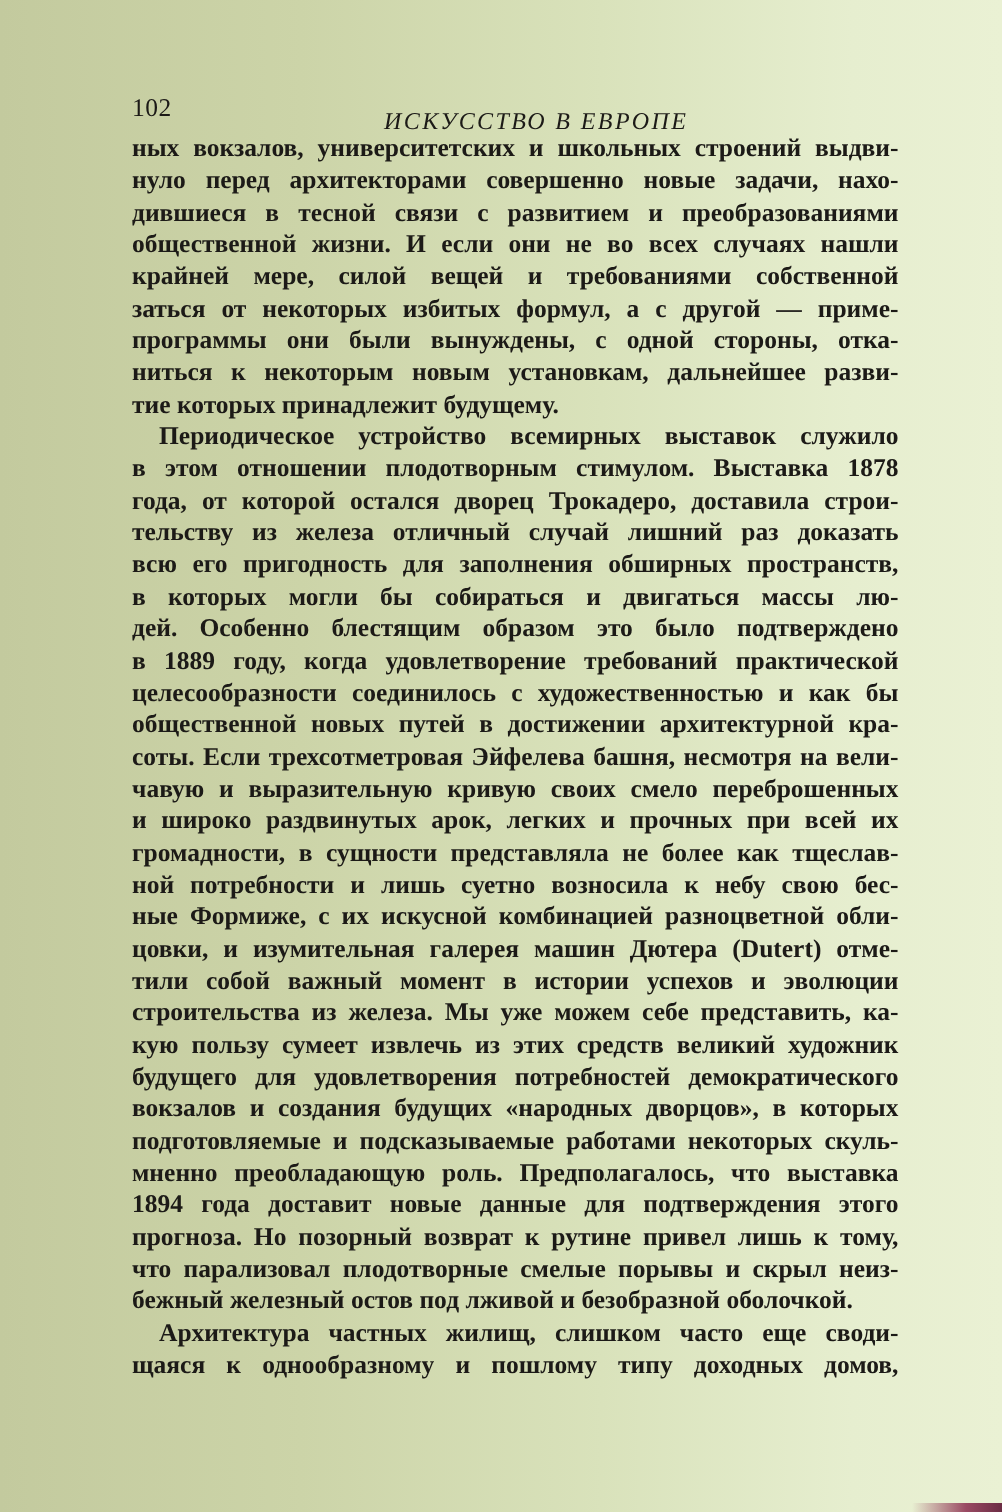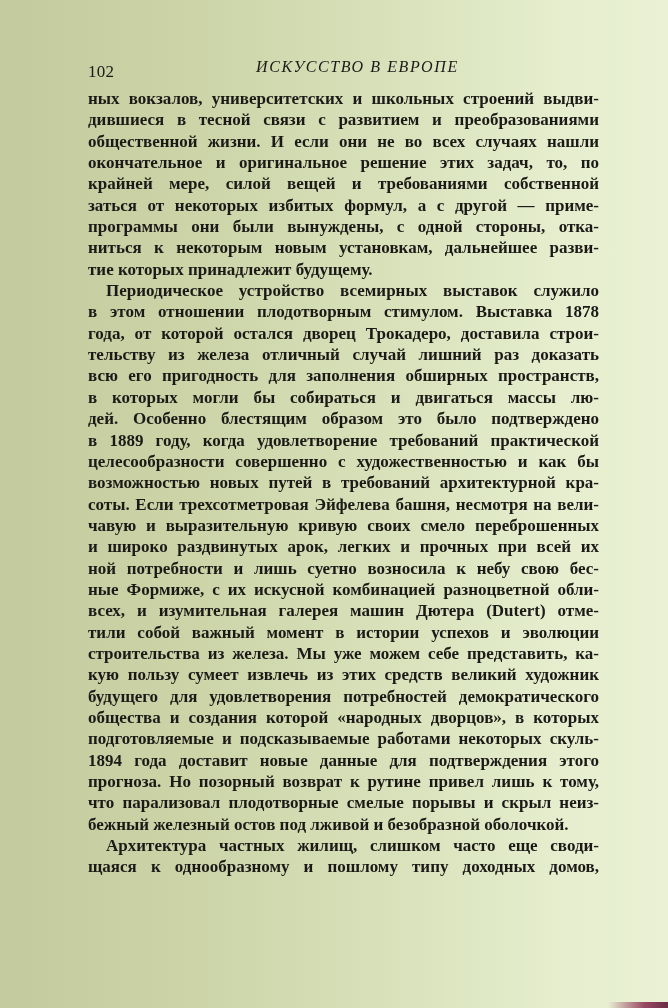--- a/index.html
+++ b/index.html
@@ -11,21 +11,21 @@
       color: #1c1a17;
     }
     .header {
       position: absolute; left: 88px; top: 58px; width: 512px; height: 26px;
     }
     .page-number {
       position: absolute; left: 0; top: 4px;
       font-size: 17px; letter-spacing: 0.3px;
     }
     .running-title {
-      position: absolute; left: 168px; top: 0;
+      position: absolute; left: 168px; top: 15px;
       font-size: 16px; font-style: italic; letter-spacing: 1.6px; text-align: center;
     }
     .body-text {
       position: absolute; left: 88px; top: 88px; width: 511px;
     }
     .line {
       height: 21.35px; line-height: 21.35px;
       font-size: 17px;
       white-space: nowrap;
       text-align: justify;
@@ -44,52 +44,54 @@
 <body>
 
 <div class="header">
   <span class="page-number">102</span>
   <span class="running-title">ИСКУССТВО В ЕВРОПЕ</span>
 </div>
 
 <div class="body-text" id="body-text">
     <div>
       <div class="line">ных вокзалов, университетских и школьных строений выдви-</div>
+      <div class="line">нуло перед архитекторами совершенно новые задачи, нахо-</div>
       <div class="line">дившиеся в тесной связи с развитием и преобразованиями</div>
       <div class="line">общественной жизни. И если они не во всех случаях нашли</div>
-      <div class="line">окончательное и оригинальное решение этих задач, то, по</div>
       <div class="line">крайней мере, силой вещей и требованиями собственной</div>
       <div class="line">заться от некоторых избитых формул, а с другой — приме-</div>
       <div class="line">программы они были вынуждены, с одной стороны, отка-</div>
       <div class="line">ниться к некоторым новым установкам, дальнейшее разви-</div>
       <div class="line last">тие которых принадлежит будущему.</div>
     </div>
     <div>
       <div class="line indent">Периодическое устройство всемирных выставок служило</div>
       <div class="line">в этом отношении плодотворным стимулом. Выставка 1878</div>
       <div class="line">года, от которой остался дворец Трокадеро, доставила строи-</div>
       <div class="line">тельству из железа отличный случай лишний раз доказать</div>
       <div class="line">всю его пригодность для заполнения обширных пространств,</div>
       <div class="line">в которых могли бы собираться и двигаться массы лю-</div>
       <div class="line">дей. Особенно блестящим образом это было подтверждено</div>
       <div class="line">в 1889 году, когда удовлетворение требований практической</div>
-      <div class="line">целесообразности совершенно с художественностью и как бы</div>
-      <div class="line">возможностью новых путей в требований архитектурной кра-</div>
+      <div class="line">целесообразности соединилось с художественностью и как бы</div>
+      <div class="line">общественной новых путей в достижении архитектурной кра-</div>
       <div class="line">соты. Если трехсотметровая Эйфелева башня, несмотря на вели-</div>
       <div class="line">чавую и выразительную кривую своих смело переброшенных</div>
       <div class="line">и широко раздвинутых арок, легких и прочных при всей их</div>
+      <div class="line">громадности, в сущности представляла не более как тщеслав-</div>
       <div class="line">ной потребности и лишь суетно возносила к небу свою бес-</div>
       <div class="line">ные Формиже, с их искусной комбинацией разноцветной обли-</div>
-      <div class="line">всех, и изумительная галерея машин Дютера (Dutert) отме-</div>
+      <div class="line">цовки, и изумительная галерея машин Дютера (Dutert) отме-</div>
       <div class="line">тили собой важный момент в истории успехов и эволюции</div>
       <div class="line">строительства из железа. Мы уже можем себе представить, ка-</div>
       <div class="line">кую пользу сумеет извлечь из этих средств великий художник</div>
       <div class="line">будущего для удовлетворения потребностей демократического</div>
-      <div class="line">общества и создания которой «народных дворцов», в которых</div>
+      <div class="line">вокзалов и создания будущих «народных дворцов», в которых</div>
       <div class="line">подготовляемые и подсказываемые работами некоторых скуль-</div>
+      <div class="line">мненно преобладающую роль. Предполагалось, что выставка</div>
       <div class="line">1894 года доставит новые данные для подтверждения этого</div>
       <div class="line">прогноза. Но позорный возврат к рутине привел лишь к тому,</div>
       <div class="line">что парализовал плодотворные смелые порывы и скрыл неиз-</div>
       <div class="line last">бежный железный остов под лживой и безобразной оболочкой.</div>
     </div>
     <div>
       <div class="line indent">Архитектура частных жилищ, слишком часто еще своди-</div>
       <div class="line">щаяся к однообразному и пошлому типу доходных домов,</div>
     </div>
   </div>

